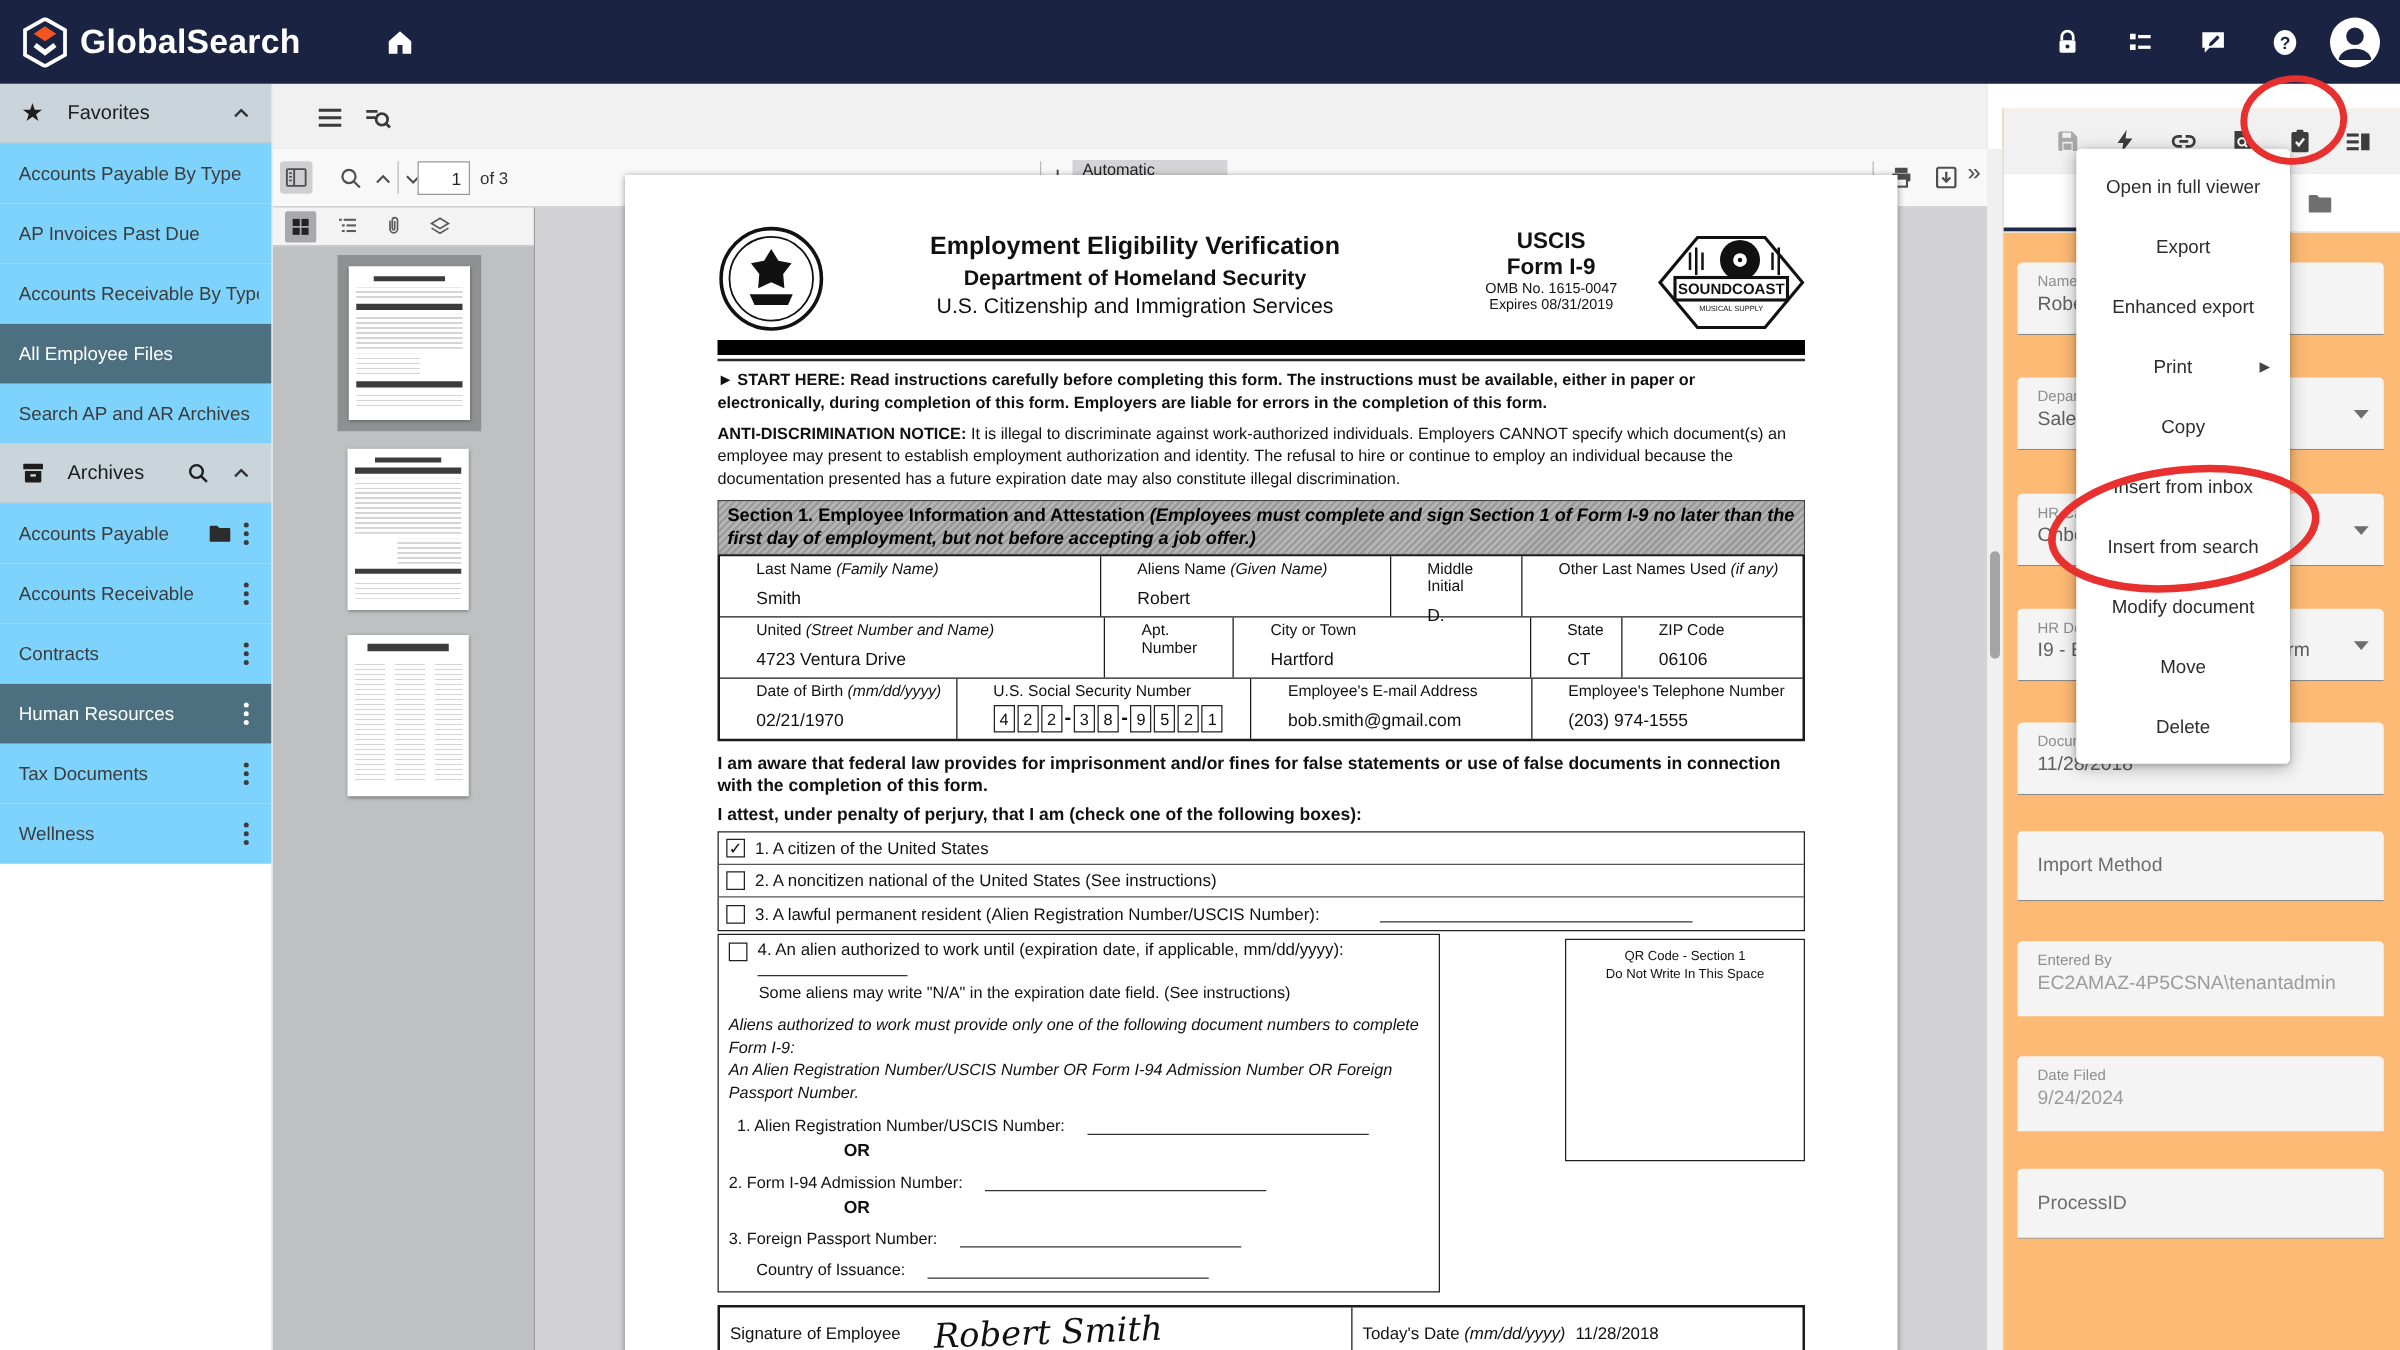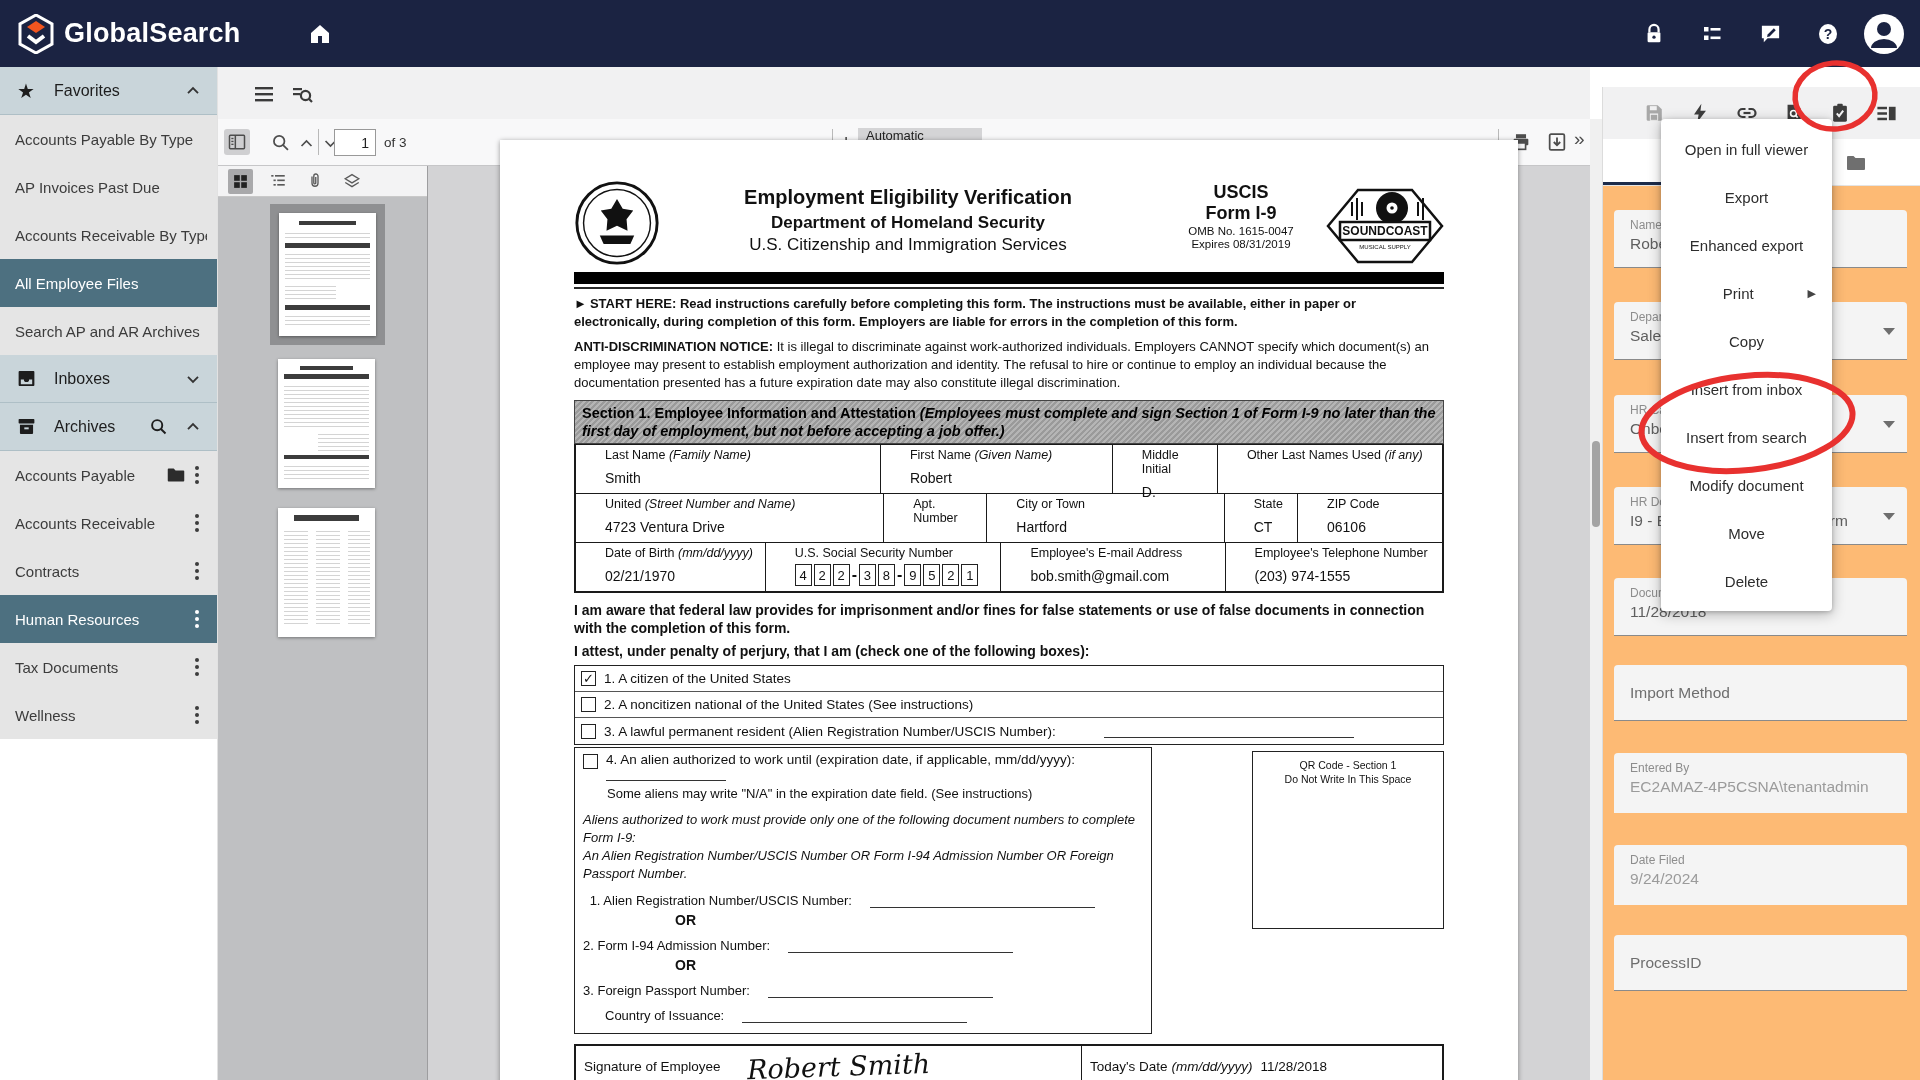--- a/index.html
+++ b/index.html
@@ -19,21 +19,21 @@
 
   
   .sidebar { position:absolute; left:0; top:67px; width:218px; height:1013px; background:#fff;
     border-right:1px solid #e2e2e2; z-index:5; }
   .sb-header { height:48px; background:#c9d5da; display:flex; align-items:center; padding:0 14px;
     border-bottom:1px solid #aebfc6; color:#1d1d1d; font-size:16px; cursor:pointer; }
   .sb-header .hd-ico { width:24px; margin-right:16px; display:flex; justify-content:center; color:#1d1d1d;}
   .sb-header .hd-lbl { flex:1; }
   .sb-header .hd-chev { color:#333; display:flex; }
   .sb-item { height:48px; display:flex; align-items:center; padding:0 10px 0 15px; font-size:15px;
-    color:#3c3c3c; cursor:pointer; background:#e5e5e5; }
+    color:#3c3c3c; cursor:pointer; background:#7dd3fc; }
   .sb-item .lbl { flex:1; white-space:nowrap; overflow:hidden; }
   .sb-item.sel { background:#4d7080; color:#fff; }
   .sb-item .row-ico { margin-left:8px; color:#2c2c2c; display:flex; }
   .sb-item .dots { width:20px; display:flex; justify-content:center; color:#3c3c3c; }
   .sb-item.sel .dots { color:#fff; }
   .hd-search { margin-right:14px; color:#1d1d1d; display:flex; }
 
   
   .viewer { position:absolute; left:218px; top:67px; width:1372px; height:1013px; background:#d3d3d5; }
   .viewer-head { position:absolute; left:0; top:0; width:100%; height:52px; background:#f1f1f2; }
@@ -235,33 +235,20 @@
   <div class="sb-item">
       <span class="lbl">Accounts Receivable By Type</span>
     </div>
   <div class="sb-item sel">
       <span class="lbl">All Employee Files</span>
     </div>
   <div class="sb-item">
       <span class="lbl">Search AP and AR Archives</span>
     </div>
 
-  <div class="sb-header">
-    <span class="hd-ico">
-      <svg width="21" height="21" viewBox="0 0 24 24">
-          <path d="M4 3.5 h16 a1 1 0 0 1 1 1 V19.5 a1 1 0 0 1 -1 1 H4 a1 1 0 0 1 -1 -1 V4.5 a1 1 0 0 1 1-1 z M5.5 13 h3.5 a3 3 0 0 0 6 0 h3.5 v5.5 h-13 z" fill="currentColor" fill-rule="evenodd"></path>
-        </svg>
-      </span>
-    <span class="hd-lbl">Inboxes</span>
-    <span class="hd-chev">
-      <svg width="20" height="20" viewBox="0 0 24 24">
-          <polyline points="6,9.5 12,15.5 18,9.5" fill="none" stroke="currentColor" stroke-width="2.2"></polyline>
-        </svg>
-      </span>
-  </div>
 
   <div class="sb-header">
     <span class="hd-ico">
       <svg width="21" height="21" viewBox="0 0 24 24">
           <rect x="3" y="3.5" width="18" height="5" rx="0.8" fill="currentColor"></rect>
           <path d="M4.5 10 h15 v9.5 a1 1 0 0 1 -1 1 h-13 a1 1 0 0 1 -1 -1 z" fill="currentColor"></path>
           <rect x="9.5" y="13" width="5" height="2.2" fill="#c9d5da"></rect>
         </svg>
       </span>
     <span class="hd-lbl">Archives</span>
@@ -527,21 +514,21 @@
 
     <div class="sec-bar"><b>Section 1. Employee Information and Attestation</b> <i>(Employees must complete and sign Section 1 of Form I-9 no later than the first day of employment, but not before accepting a job offer.)</i></div>
 
     <div class="ftable">
       <div class="frow">
         <div class="fcell" style="width:36.5%">
           <div class="flbl"><span>Last Name</span> <i>(Family Name)</i></div>
           <div class="fval">Smith</div>
         </div>
         <div class="fcell" style="width:27%">
-          <div class="flbl"><span>First Name</span> <i>(Given Name)</i></div>
+          <div class="flbl"><span>Aliens Name</span> <i>(Given Name)</i></div>
           <div class="fval">Robert</div>
         </div>
         <div class="fcell" style="width:10.5%">
           <div class="flbl">Middle Initial</div>
           <div class="fval">D.</div>
         </div>
         <div class="fcell" style="width:26%">
           <div class="flbl"><span>Other Last Names Used</span> <i>(if any)</i></div>
           <div class="fval"></div>
         </div>

